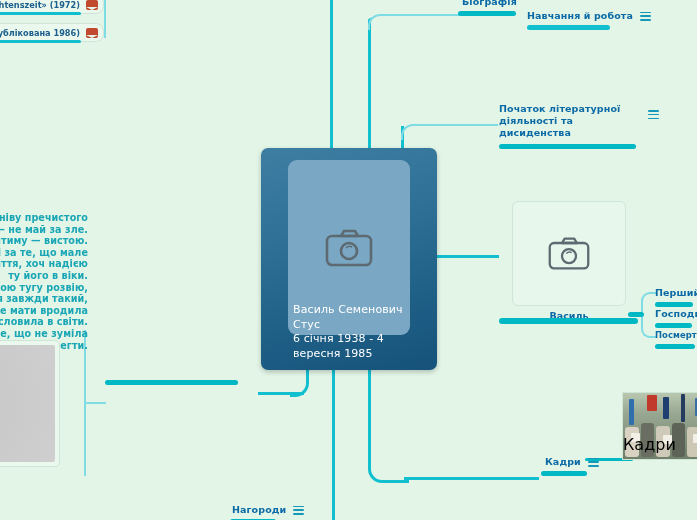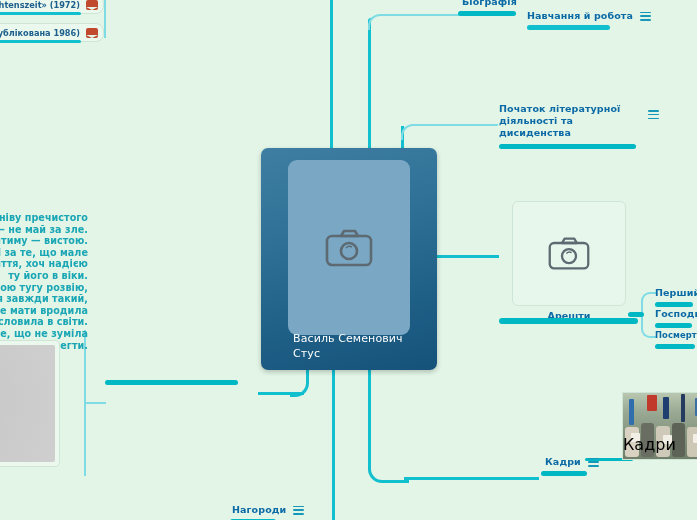--- a/index.html
+++ b/index.html
@@ -147,20 +147,21 @@
     <div class="photo">
       <svg class="cam" width="48" height="40" viewBox="0 0 48 40">
         <rect x="2" y="8" width="44" height="29" rx="5" fill="none" stroke="#5d6a72" stroke-width="2.6"></rect>
         <path d="M16 8 L19 3 L30 3 L33 8 Z" fill="none" stroke="#5d6a72" stroke-width="2.6" stroke-linejoin="round"></path>
         <circle cx="24" cy="23" r="8" fill="none" stroke="#5d6a72" stroke-width="2.6"></circle>
         <path d="M21 20 a5 5 0 0 1 6 -1" fill="none" stroke="#5d6a72" stroke-width="1.6"></path>
       </svg>
     </div>
     <div class="title">
       <div>Василь Семенович Стус</div>
+      <div>6 січня 1938 - 4 вересня 1985</div>
     </div>
   </div>
 
   <div class="node" style="left:462px;top:-4px;">
     <div class="row">
       <span class="label">Біографія</span>
     </div>
     <div class="bar" style="width:58px;margin-left:-4px;"></div>
   </div>
 
@@ -188,21 +189,21 @@
     <div class="bar" style="width:137px;margin-top:5px;"></div>
   </div>
 
   <div class="imgcard" id="arrests-card" style="left:512px;top:201px;width:112px;height:103px;">
     <svg class="cam" width="42" height="35" viewBox="0 0 48 40">
       <rect x="2" y="8" width="44" height="29" rx="5" fill="none" stroke="#5d6a72" stroke-width="2.6"></rect>
       <path d="M16 8 L19 3 L30 3 L33 8 Z" fill="none" stroke="#5d6a72" stroke-width="2.6" stroke-linejoin="round"></path>
       <circle cx="24" cy="23" r="8" fill="none" stroke="#5d6a72" stroke-width="2.6"></circle>
       <path d="M21 20 a5 5 0 0 1 6 -1" fill="none" stroke="#5d6a72" stroke-width="1.6"></path>
     </svg>
-    <span class="cap">Арешти</span>
+    <span class="cap">Василь</span>
   </div>
   <div class="bar" style="position:absolute;left:499px;top:318px;width:139px;height:6px;border-radius:3px;background:#00b8c4;"></div>
 
   <div class="node" style="left:655px;top:287px;">
     <div class="row">
       <span class="label">Перший</span>
 
     </div>
     <div class="bar" style="width:38px;"></div>
   </div>

